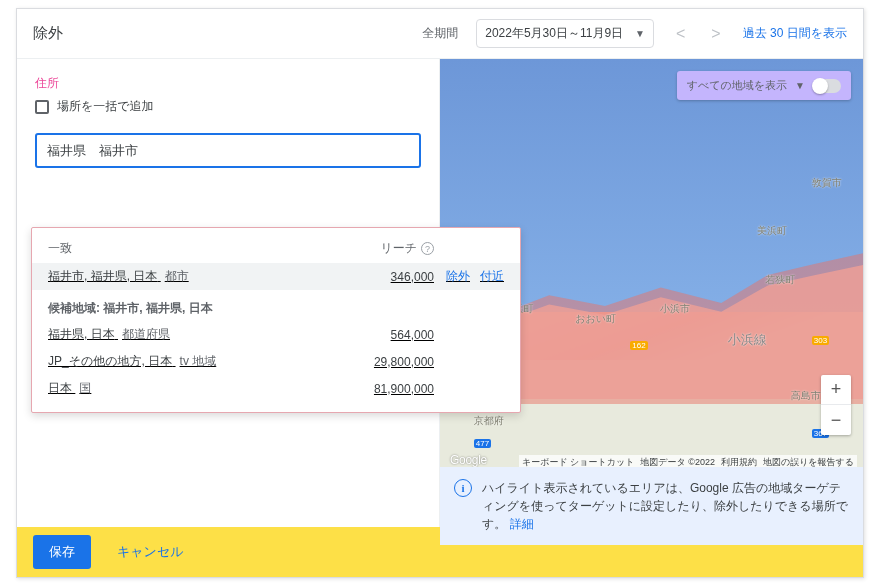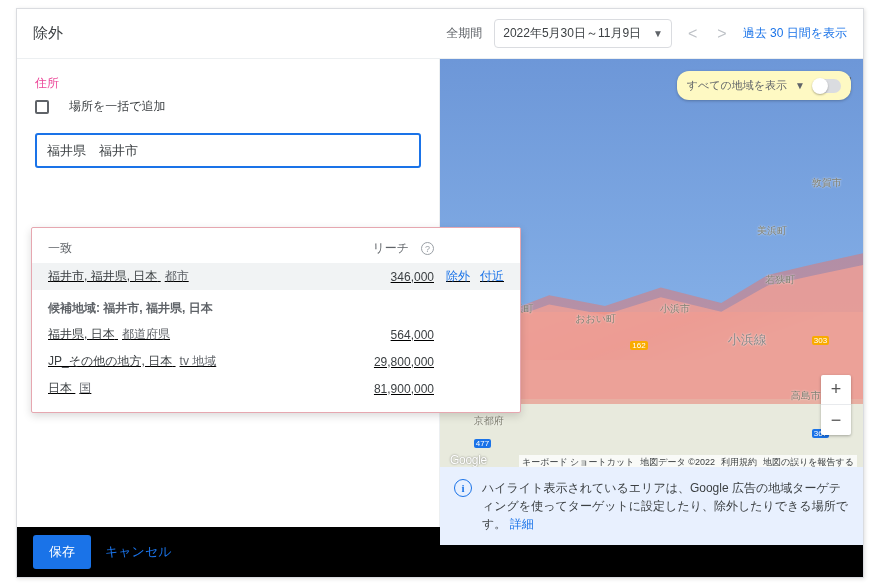--- a/index.html
+++ b/index.html
@@ -1,64 +1,64 @@
 <!DOCTYPE html>
 <html><head>
   <meta charset="utf-8">
   <style>
     * { box-sizing: border-box; margin: 0; padding: 0; font-family: Arial, 'Hiragino Sans', 'Meiryo', sans-serif; }
     body { background: #fff; width: 880px; height: 587px; position: relative; overflow: hidden; }
     .container { border: 1px solid #dadce0; margin: 8px 16px; box-shadow: 1px 1px 4px rgba(0,0,0,0.12); position: relative; height: 570px; }
     .header { display: flex; align-items: center; justify-content: space-between; padding: 10px 16px; border-bottom: 1px solid #eceff1; }
     .header-title { font-size: 15px; color: #3c4043; }
-    .header-right { display: flex; align-items: center; gap: 12px; }
+    .header-right { display: flex; align-items: center; gap: 18px; }
     .period-label { font-size: 12px; color: #5f6368; }
     .date-dropdown { display: flex; align-items: center; border: 1px solid #dadce0; border-radius: 4px; padding: 5px 8px; font-size: 12px; color: #3c4043; cursor: pointer; gap: 12px; }
     .chev { color: #5f6368; font-size: 10px; }
     .nav-arrow { color: #bdc1c6; font-size: 16px; padding: 0 4px; cursor: pointer; }
     .show-past-link { color: #1a73e8; font-size: 12px; cursor: pointer; }
     .show-past-link .days { font-weight: 500; text-align: center; }
     .body { display: flex; height: calc(100% - 82px); }
     .left-panel { width: 50%; padding: 16px 18px; border-right: 1px solid #eceff1; position: relative; }
     .label { font-size: 12px; color: #ec4899; margin-bottom: 6px; }
-    .checkbox-row { display: flex; align-items: center; gap: 20px; font-size: 12px; color: #3c4043; margin-bottom: 18px; }
+    .checkbox-row { display: flex; align-items: center; gap: 8px; font-size: 12px; color: #3c4043; margin-bottom: 18px; }
     .checkbox { width: 14px; height: 14px; border: 2px solid #5f6368; border-radius: 2px; cursor: pointer; }
     .input-field { width: 100%; border: 2px solid #1a73e8; border-radius: 3px; padding: 8px 10px; font-size: 13px; color: #3c4043; outline: none; }
     .suggestions { position: absolute; top: 168px; left: 14px; right: -82px; background: #fff; border: 1px solid #e6a7b0; border-radius: 2px; box-shadow: 0 3px 8px rgba(0,0,0,0.15); z-index: 20; padding: 10px 0; }
     .sug-header { display: flex; justify-content: space-between; padding: 2px 16px 6px 16px; font-size: 12px; color: #5f6368; }
-    .reach-label { display: flex; align-items: center; gap: 12px; padding-right: 70px;}
+    .reach-label { display: flex; align-items: center; gap: 4px; padding-right: 70px;}
     .help-icon { width: 13px; height: 13px; border: 1px solid #9aa0a6; border-radius: 50%; font-size: 9px; display: inline-flex; align-items: center; justify-content: center; color: #9aa0a6; }
     .sug-row { display: flex; align-items: center; padding: 5px 16px; font-size: 12px; text-decoration: underline; }
     .sug-row.highlighted { background: #f1f3f4; }
     .sug-name { flex: 1; color: #3c4043; }
     .sug-type { color: #5f6368; margin-left: 4px; }
     .sug-reach { width: 90px; text-align: right; color: #3c4043; }
     .sug-actions { width: 70px; display: flex; gap: 10px; justify-content: flex-end; padding-left: 8px; }
     .sug-action { color: #1a73e8; cursor: pointer; font-size: 12px; }
     .candidate-label { padding: 10px 16px 4px 16px; font-size: 12px; color: #5f6368; font-weight: bold; }
     .right-panel { width: 50%; position: relative; overflow: hidden; }
     .map-bg { position: absolute; inset: 0; background: linear-gradient(160deg, #7ba3e0 0%, #7ba3e0 38%, #f5c8c2 42%, #f2a89e 55%, #e9e4d8 62%, #e6e8dd 100%); }
     .sea-overlay { position: absolute; top: 0; left: 0; right: 0; height: 52%; background: linear-gradient(180deg, #6d97d8 0%, #83aee6 100%); }
     .coast { position: absolute; top: 40%; left: -5%; right: -5%; height: 30%; background: #ec9f96; clip-path: polygon(0 60%, 15% 50%, 28% 35%, 40% 42%, 52% 30%, 65% 40%, 75% 22%, 85% 15%, 100% 5%, 100% 100%, 0 100%); opacity: 0.85; }
     .coast-border { position: absolute; top: 39%; left: -5%; right: -5%; height: 32%; background: rgba(232,115,103,0.5); clip-path: polygon(0 55%, 15% 45%, 28% 30%, 40% 37%, 52% 25%, 65% 35%, 75% 17%, 85% 10%, 100% 0%, 100% 100%, 0 100%); }
     .land { position: absolute; bottom: 0; left: 0; right: 0; height: 38%; background: #e8eadd; }
     .map-label { position: absolute; font-size: 10px; color: #7e7e6f; text-shadow: 0 0 2px #fff; }
-    .controls-top { position: absolute; top: 12px; right: 12px; background: #fef9c3; border-radius: 12px; box-shadow: 0 1px 3px rgba(0,0,0,0.25); display: flex; align-items: center; padding: 7px 10px; gap: 8px; font-size: 11px; color: #5f6368; z-index: 5; }
+    .controls-top { position: absolute; top: 12px; right: 12px; background: #c4b5fd; border-radius: 3px; box-shadow: 0 1px 3px rgba(0,0,0,0.25); display: flex; align-items: center; padding: 7px 10px; gap: 8px; font-size: 11px; color: #5f6368; z-index: 5; }
     .toggle-switch { width: 28px; height: 14px; border-radius: 10px; background: #dadce0; position: relative; cursor: pointer; }
     .toggle-knob { width: 16px; height: 16px; border-radius: 50%; background: #fff; box-shadow: 0 1px 2px rgba(0,0,0,0.3); position: absolute; top: -1px; left: -1px; }
     .dots-menu { font-size: 18px; color: #5f6368; cursor: pointer; position: absolute; top: 14px; right: -2px; z-index: 5; padding: 0 6px;}
     .zoom-controls { position: absolute; right: 12px; bottom: 110px; background: #fff; border-radius: 2px; box-shadow: 0 1px 3px rgba(0,0,0,0.3); z-index: 5; }
     .zoom-btn { width: 30px; height: 30px; display: flex; align-items: center; justify-content: center; font-size: 18px; color: #565656; cursor: pointer; border-bottom: 1px solid #e8eaed; }
     .zoom-btn:last-child { border-bottom: none; }
     .google-logo { position: absolute; bottom: 78px; left: 10px; font-size: 12px; color: #fff; text-shadow: 0 0 2px rgba(0,0,0,0.5); font-weight: 500; letter-spacing: -0.3px; }
     .map-attrib { position: absolute; bottom: 75px; right: 6px; font-size: 9px; color: #3c4043; background: rgba(255,255,255,0.75); padding: 1px 3px; display: flex; gap: 6px; }
     .info-banner { position: absolute; bottom: 0; left: 0; right: 0; background: #e8f0fe; padding: 12px 14px; display: flex; gap: 10px; font-size: 12px; color: #3c4043; line-height: 1.5; z-index: 5; }
     .info-icon { width: 18px; height: 18px; border: 1.5px solid #1a73e8; border-radius: 50%; color: #1a73e8; font-size: 11px; display: flex; align-items: center; justify-content: center; flex-shrink: 0; font-weight: bold; font-family: serif; }
     .info-link { color: #1a73e8; cursor: pointer; }
-    .footer { position: absolute; bottom: 0; left: 0; right: 0; padding: 8px 16px; display: flex; align-items: center; gap: 14px; background: #000000; }
+    .footer { position: absolute; bottom: 0; left: 0; right: 0; padding: 8px 16px; display: flex; align-items: center; gap: 26px; background: #fde047; }
     .save-btn { background: #1a73e8; color: #fff; border: none; padding: 8px 16px; font-size: 13px; border-radius: 3px; cursor: pointer; }
     .cancel-link { color: #1a73e8; font-size: 13px; cursor: pointer; }
     .route { position: absolute; font-size: 8px; background: #f9ab00; color: #fff; padding: 0 2px; border-radius: 2px; }
   </style>
 </head>
 <body>
 
 <div class="container">
   <div class="header">
     <div class="header-title">除外</div>

